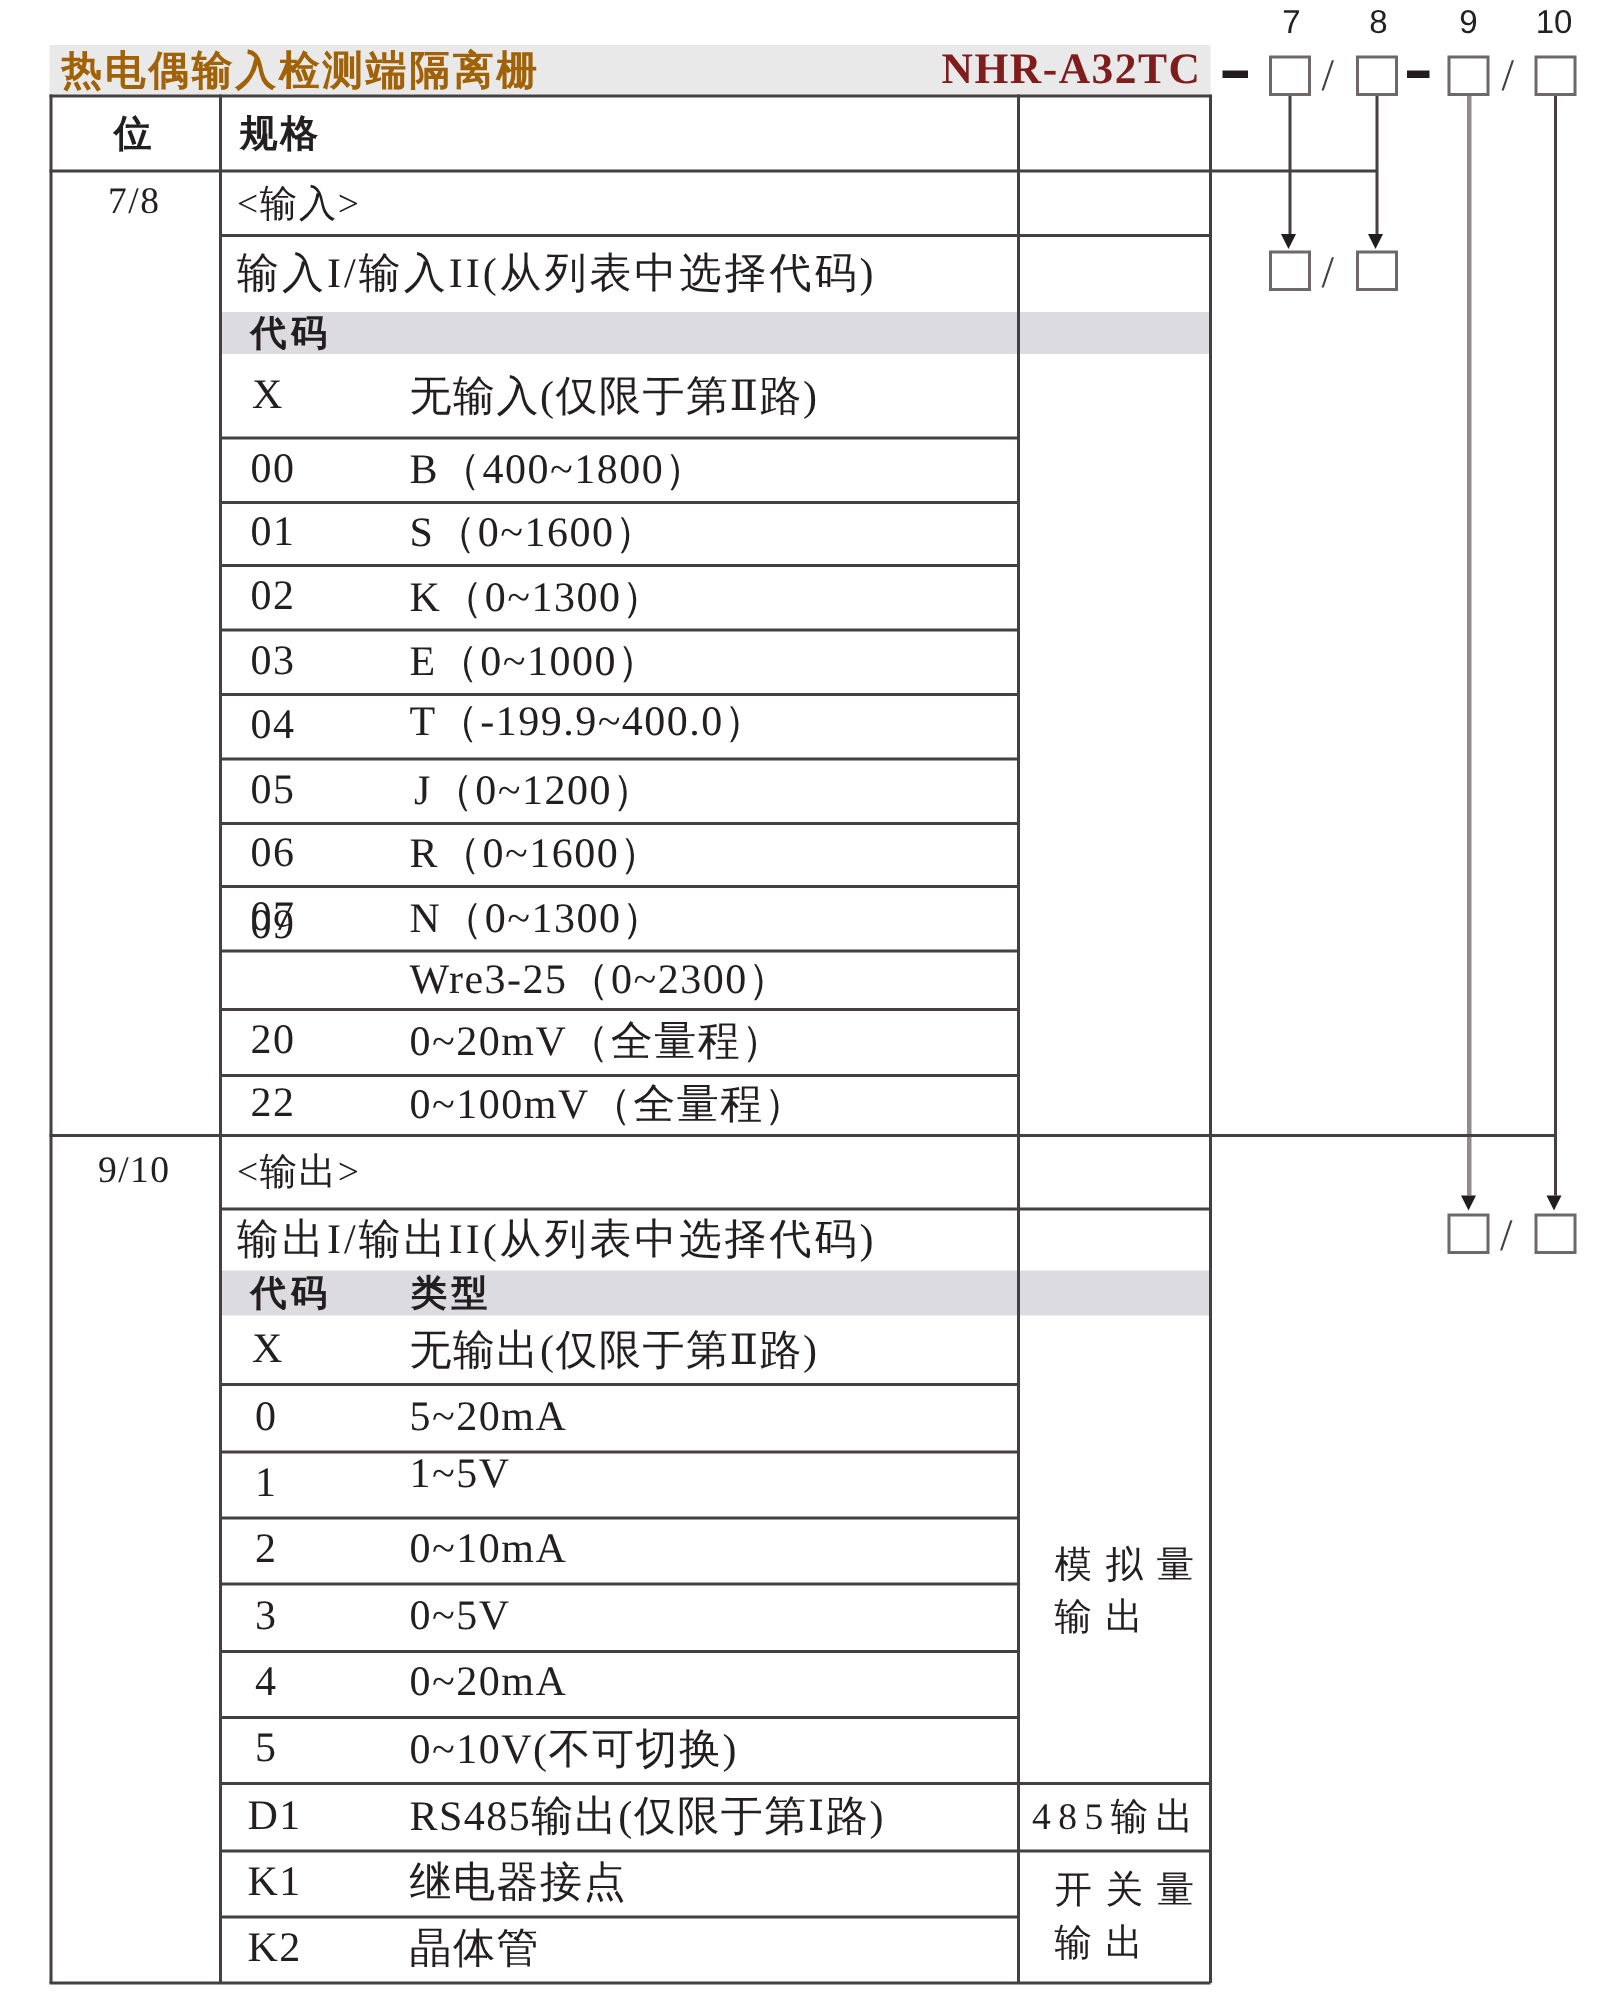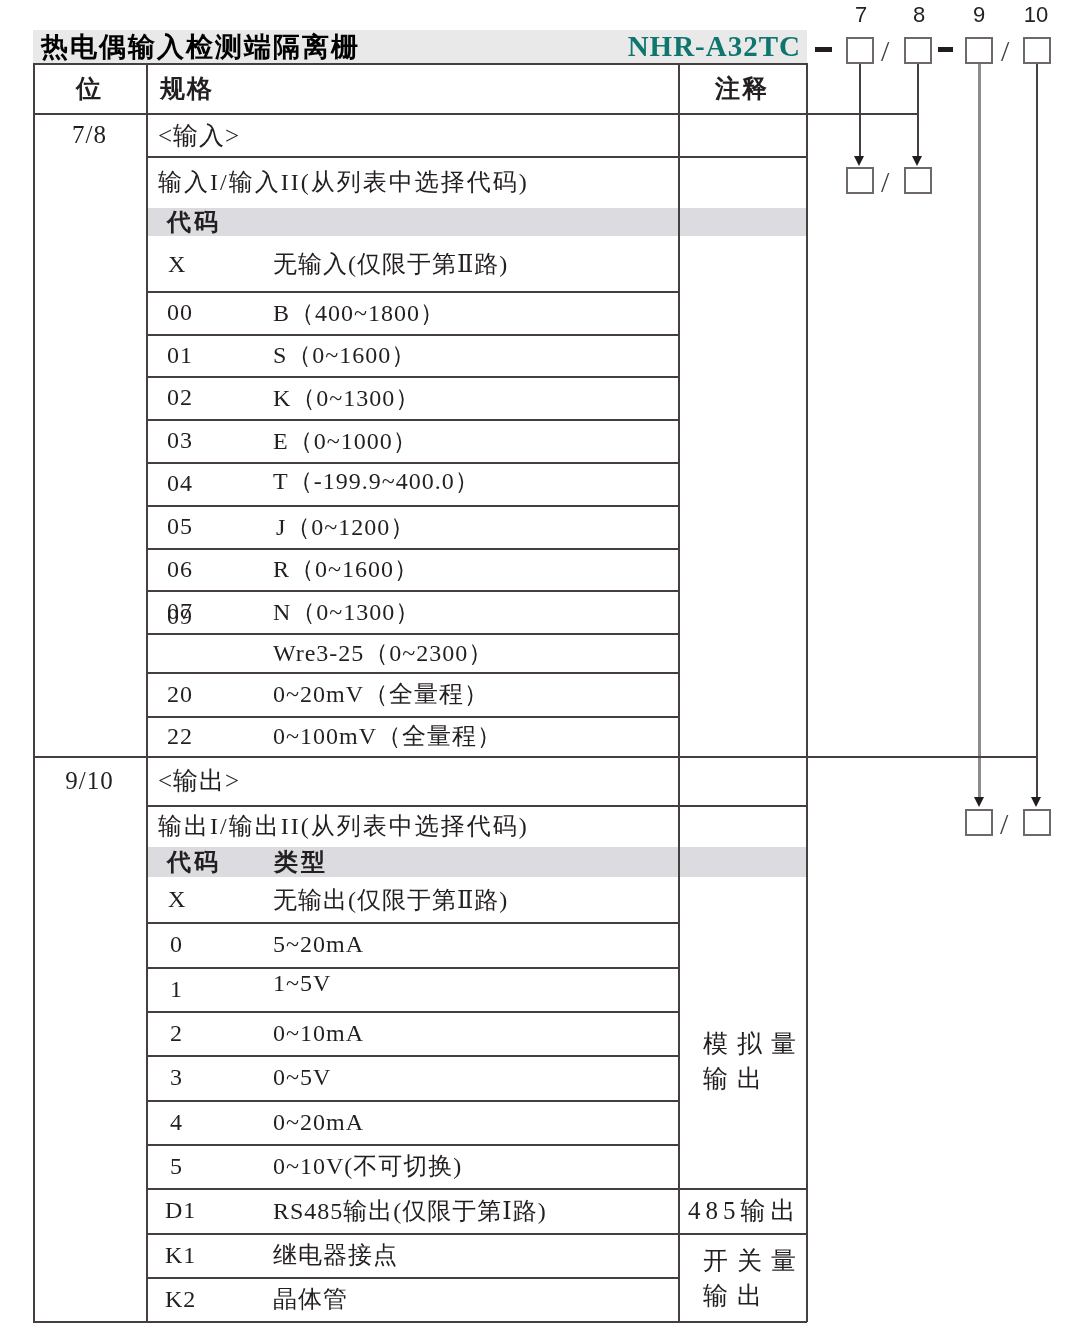--- a/index.html
+++ b/index.html
@@ -3,29 +3,29 @@
 <meta charset="utf-8">
 <style>
   html,body{margin:0;padding:0;background:#ffffff;}
   .page{position:relative;width:1080px;height:1339px;background:#ffffff;overflow:hidden;
         font-family:"Liberation Serif","DejaVu Serif",serif;color:#231f20;}
   
   .title-bar{position:absolute;left:33px;top:30px;width:774px;height:33px;background:#e9e9ea;
              display:flex;align-items:center;justify-content:space-between;
              padding:0 6px 0 8px;box-sizing:border-box;}
   .title-text{font-family:"Liberation Sans",sans-serif;font-weight:bold;font-size:27px;
-              letter-spacing:2px;color:#000000;white-space:nowrap;}
+              letter-spacing:2px;color:#a16207;white-space:nowrap;}
   .model-text{font-family:"Liberation Serif",serif;font-weight:bold;font-size:29px;
-              letter-spacing:1px;color:#0f766e;white-space:nowrap;}
+              letter-spacing:1px;color:#7f1d1d;white-space:nowrap;}
   
   .hl{position:absolute;height:1.6px;background:#45403f;z-index:2;}
   .vl{position:absolute;width:1.6px;background:#45403f;z-index:2;}
   .band{position:absolute;left:146px;width:661px;background:#dcdce0;z-index:1;}
   
-  .cell{position:absolute;display:flex;align-items:center;font-size:24px;
+  .cell{position:absolute;display:flex;align-items:center;font-size:28px;
         letter-spacing:1px;white-space:nowrap;z-index:3;}
   .center{justify-content:center;text-align:center;}
   .hdr{font-family:"Liberation Sans",sans-serif;font-weight:bold;font-size:25px;letter-spacing:2px;}
   .bandlbl{font-family:"Liberation Sans",sans-serif;font-weight:bold;font-size:24px;letter-spacing:3px;}
   
   .digit{position:absolute;width:32px;text-align:center;font-family:"Liberation Sans",sans-serif;
          font-size:22px;color:#252122;z-index:3;}
   .code-box{position:absolute;width:28px;height:27px;border:2px solid#6e6868;background:#fff;
             box-sizing:border-box;z-index:3;}
   .slash{position:absolute;font-size:30px;color:#45403f;z-index:3;}
@@ -110,21 +110,20 @@
   <div class="hl" style="left:146px;top:1055px;width:532px;"></div>
   <div class="hl" style="left:146px;top:1100px;width:532px;"></div>
   <div class="hl" style="left:146px;top:1144px;width:532px;"></div>
   <div class="hl" style="left:146px;top:1188px;width:661px;"></div>
   <div class="hl" style="left:146px;top:1233px;width:661px;"></div>
   <div class="hl" style="left:146px;top:1277px;width:532px;"></div>
   <div class="hl" style="left:33px;top:1321px;width:774px;"></div>
 
   <div class="cell hdr center" style="left:33px;top:63px;width:113px;height:50px;">位</div>
   <div class="cell hdr" style="left:160px;top:63px;height:50px;">规格</div>
-  <div class="cell hdr center" style="left:678px;top:63px;width:128px;height:50px;">注释</div>
 
   <div class="cell center" style="left:33px;top:113px;width:113px;height:44px;font-size:25px;">7/8</div>
   <div class="cell" style="left:158px;top:113px;height:44px;font-size:25px;">&lt;输入&gt;</div>
   <div class="cell" style="left:158px;top:156px;height:52px;letter-spacing:2px;">输入I/输入II(从列表中选择代码)</div>
   <div class="cell bandlbl" style="left:167px;top:208px;height:28px;">代码</div>
 
   <div class="cell" style="left:168px;top:237px;height:54px;">X</div>
   <div class="cell" style="left:273px;top:237px;height:54px;">无输入(仅限于第Ⅱ路)</div>
   <div class="cell" style="left:167px;top:291px;height:43px;">00</div>
   <div class="cell" style="left:273px;top:291px;height:43px;">B（400~1800）</div>

